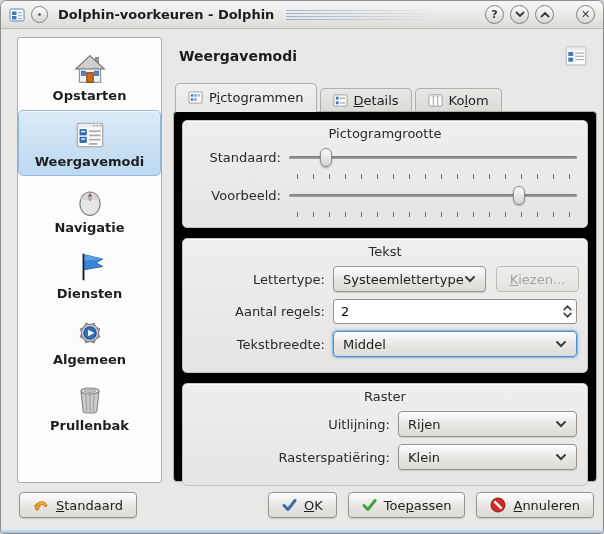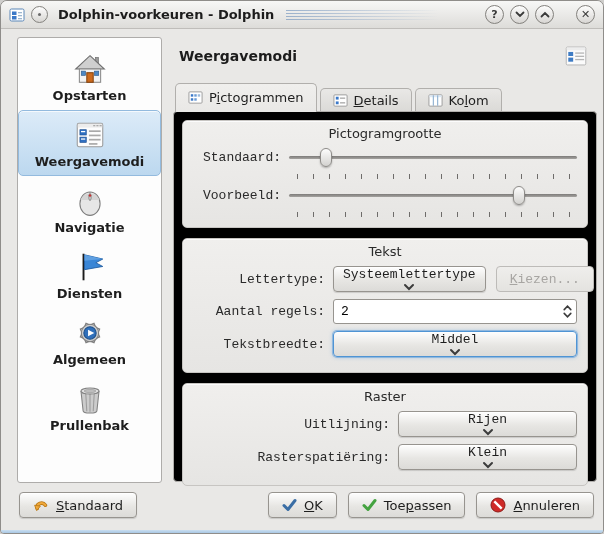--- a/index.html
+++ b/index.html
@@ -47,21 +47,21 @@
   .tab.active::after{ content:""; position:absolute; left:0; right:0; bottom:-1px; height:2px; background:#e9e8e6; }
   .ul{ text-decoration:underline; }
 
   
   .panel{ position:absolute; left:172px; top:110px; width:424px; height:371px;
     border:1px solid #b1afac; border-radius:4px; background:#000000; padding:8px; }
   .groupbox{ border:1px solid #c7c5c2; border-radius:5px;
     background:linear-gradient(#f0efed,#e6e5e3); box-shadow:inset 0 1px 0 rgba(255,255,255,.8);
     padding:5px 10px 8px 10px; margin-bottom:10px; }
   .group-title{ text-align:center; font-size:13px; color:#2a2a2a; margin-bottom:6px; }
-  .row{ display:flex; align-items:center; margin:7px 0;font-family:Liberation Mono, monospace; }
+  .row{ display:flex; align-items:center; margin:7px 0; }
   .row .flabel{ font-size:13px; color:#2a2a2a; text-align:right; padding-right:8px; flex:0 0 auto; }
   .tg .flabel{ width:140px; } .gg .flabel{ width:205px; }
 
   
   .srow .flabel{ width:96px; }
   .slider{ flex:1; position:relative; height:19px; }
   .slider .track{ position:absolute; left:0; right:0; top:8px; height:3px; border-radius:2px;
     background:linear-gradient(#7d7b79,#a5a3a0); }
   .slider .handle{ position:absolute; top:0; width:12px; height:19px; border-radius:6px;
     border:1px solid #8d8b88; background:linear-gradient(#fdfdfd,#d3d2cf);
@@ -72,21 +72,21 @@
   
   .btn{ display:inline-flex; align-items:center; gap:7px; height:26px; padding:0 13px;
     border:1px solid #97948f; border-radius:4px; font-size:13px; color:#1e1e1e;
     background:linear-gradient(#fefefe,#e7e6e3 55%,#dcdbd8);
     box-shadow:0 1px 1px rgba(0,0,0,.14), inset 0 1px 0 #fff; white-space:nowrap; }
   .btn.disabled{ color:#a7a5a2; border-color:#bdbbb8; background:linear-gradient(#efeeec,#e4e3e0);
     box-shadow:none; }
   .combo{ display:flex; align-items:center; height:26px; padding:0 9px;
     border:1px solid #97948f; border-radius:4px; font-size:13px; color:#1e1e1e;
     background:linear-gradient(#fefefe,#e7e6e3 55%,#dcdbd8);
-    box-shadow:0 1px 1px rgba(0,0,0,.14), inset 0 1px 0 #fff;flex-direction:column; }
+    box-shadow:0 1px 1px rgba(0,0,0,.14), inset 0 1px 0 #fff; }
   .combo .val{ flex:1; text-align:left; }
   .combo.focused{ border-color:#4f94d4; box-shadow:0 0 0 1px rgba(99,160,220,.55), 0 0 4px rgba(99,160,220,.6); }
   .combo-font{ width:158px; } .combo-fill{ flex:1; }
   .spin{ flex:1; display:flex; align-items:center; height:25px; background:#fff;
     border:1px solid #97948f; border-radius:3px; padding:0 4px 0 7px; font-size:13px; }
   .spin .val{ flex:1; }
   .spin .arrows{ display:flex; flex-direction:column; gap:1px; align-items:center; }
 
   
   .footer-left{ position:absolute; left:18px; top:491px; }

